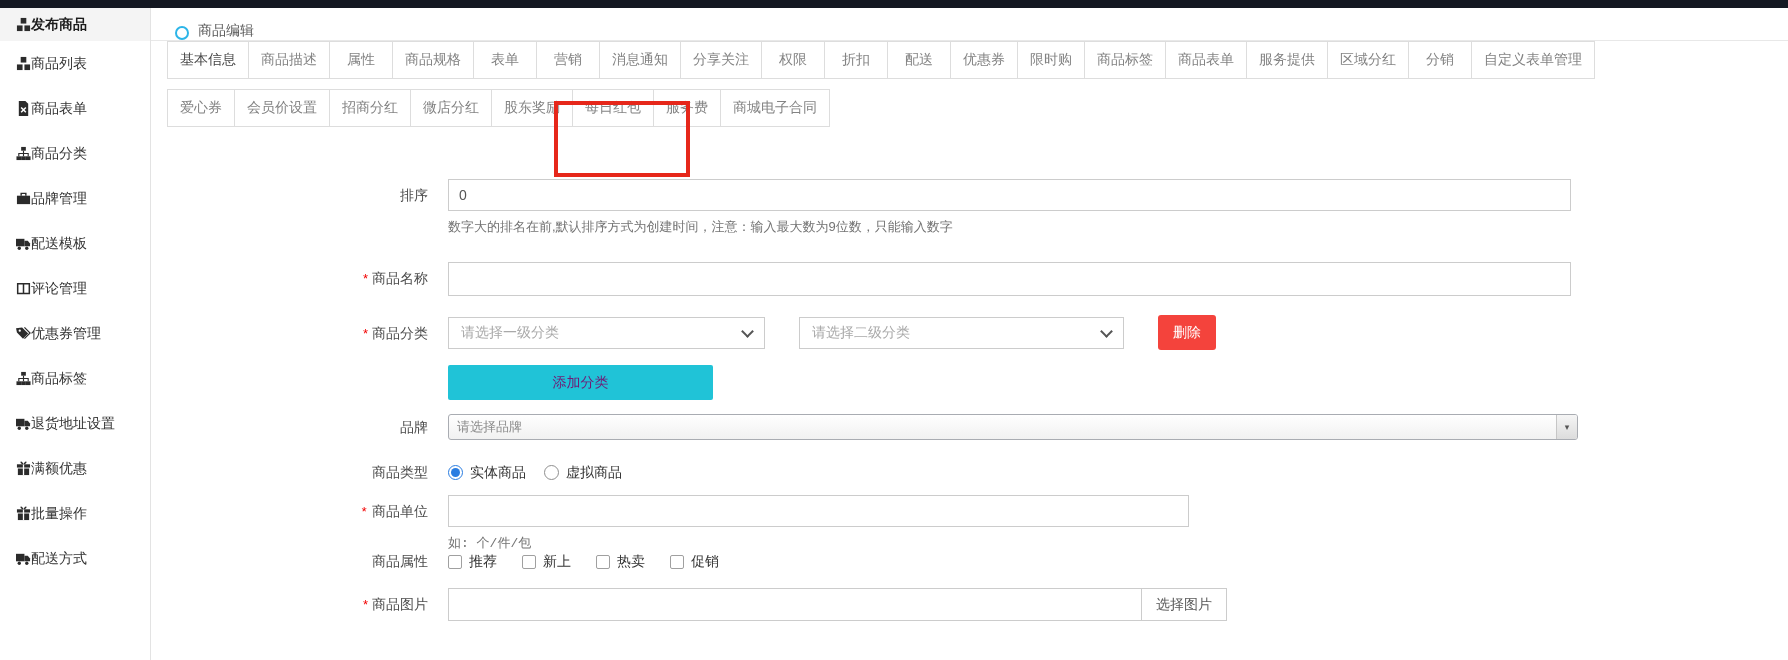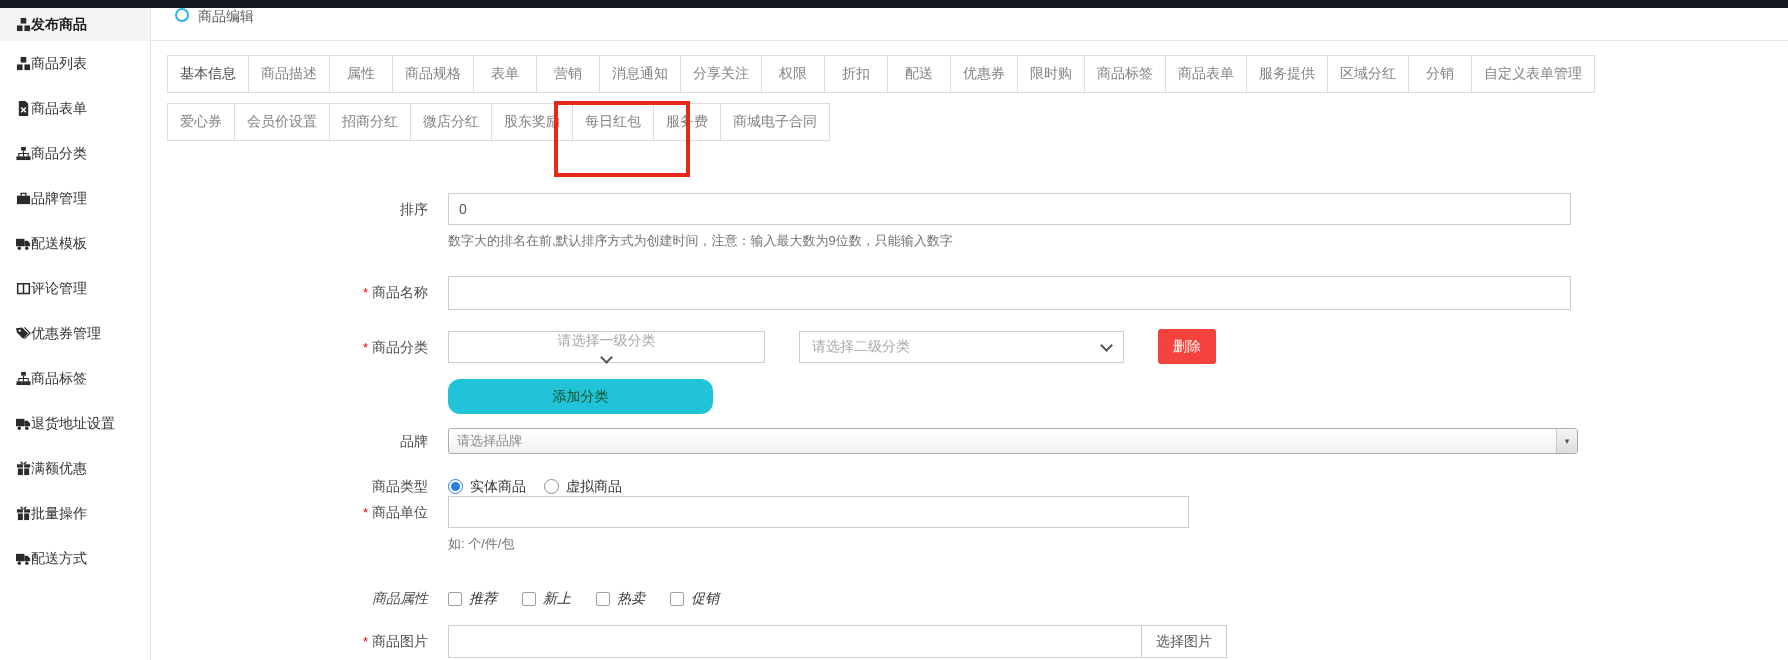--- a/index.html
+++ b/index.html
@@ -13,26 +13,26 @@
   
   .app{display:flex;height:652px;}
   .sidebar{width:150px;flex-shrink:0;border-right:1px solid #e3e3e3;background:#fff;}
   .side-item{height:45px;display:flex;align-items:center;padding-left:15px;
     font-size:14px;color:#333;cursor:pointer;white-space:nowrap;}
   .side-item.active{height:33px;background:#f4f4f4;font-weight:bold;color:#1c1c1c;}
   .side-icon{width:16px;height:16px;display:flex;align-items:center;justify-content:center;flex-shrink:0;}
   .side-icon svg{width:15px;height:15px;fill:#2b2b2b;}
   .content{flex:1;position:relative;background:#fff;}
   
-  .page-header{height:32px;display:flex;align-items:flex-start;gap:9px;padding-left:24px;
+  .page-header{height:32px;display:flex;align-items:flex-end;gap:9px;padding-left:24px;
     border-bottom:1px solid #e8e8e8;font-size:14px;color:#5a5a5a;}
   .circle-icon{width:10px;height:10px;border:2px solid #2cb5e8;border-radius:50%;display:inline-block;}
   
   .tabs-row{display:flex;margin-left:16px;align-items:stretch;}
-  .tabs-row.first{margin-top:14px;border-radius:10px;}
+  .tabs-row.first{border-radius:10px;}
   .tabs-row.second{margin-top:10px;}
   .tab{border:1px solid #ddd;margin-left:-1px;padding:9px 12px;min-width:64px;text-align:center;
     font-size:14px;color:#838383;background:#fff;cursor:pointer;box-sizing:border-box;white-space:nowrap;}
   .tab:first-child{margin-left:0;}
   .tab.active{color:#464646;}
   
   .form{margin-top:52px;}
   .frow{display:flex;}
   .flabel{width:297px;text-align:right;padding-right:20px;box-sizing:border-box;
     font-size:14px;color:#4c4c4c;padding-top:8px;flex-shrink:0;white-space:nowrap;}
@@ -44,37 +44,37 @@
   .w-main{width:1123px;}
   .w-unit{width:741px;}
   .tall{height:34px;}
   .help{font-size:13px;color:#737373;margin-top:7px;}
   .row-sort{margin-top:0;}
   .row-name{margin-top:26px;}
   .row-cat{margin-top:21px;}
   .row-add{margin-top:15px;}
   .row-brand{margin-top:14px;}
   .row-type{margin-top:23px;}
-  .row-unit{}
-  .row-attrs{margin-top:36px;font-style:italic;}
+  .row-unit{margin-top:13px;font-family:Liberation Mono, monospace;}
+  .row-attrs{}
   .row-image{margin-top:17px;}
   .hrow{display:flex;gap:34px;align-items:flex-start;}
   
   .sel{box-sizing:border-box;height:32px;border:1px solid #ccc;background:#fff;display:flex;
     align-items:center;justify-content:space-between;padding:0 12px;cursor:pointer;}
-  .sel1{width:317px;flex-direction:column;}
+  .sel1{width:317px;}
   .sel2{width:325px;}
   .sel .ph{font-size:14px;color:#a9a9a9;}
   .chev{width:7px;height:7px;border-right:2px solid #555;border-bottom:2px solid #555;
     transform:rotate(45deg);margin-top:-4px;flex-shrink:0;}
   
   .btn-danger{border:none;background:#f4433c;color:#fff;font-size:14px;padding:0 15px;height:35px;
     border-radius:3px;cursor:pointer;font-family:inherit;margin-top:-2px;}
-  .btn-cyan{border:none;background:#20c3d7;color:#14532d;font-size:14px;width:265px;height:35px;
-    border-radius:12px;cursor:pointer;font-family:inherit;}
+  .btn-cyan{border:none;background:#20c3d7;color:#701a75;font-size:14px;width:265px;height:35px;
+    border-radius:2px;cursor:pointer;font-family:inherit;}
   
   .native-sel{box-sizing:border-box;position:relative;width:1130px;height:26px;border:1px solid #a9acb2;
     border-radius:3px;background:linear-gradient(#fff,#f1f1f1);display:flex;align-items:center;cursor:pointer;}
   .native-sel .ph{flex:1;padding:0 8px;font-size:13px;color:#8a8a8a;}
   .nsel-btn{box-sizing:border-box;width:21px;height:24px;border-left:1px solid #c6c6c6;
     background:linear-gradient(#f5f5f5,#dcdcdc);display:flex;align-items:center;justify-content:center;
     font-size:9px;color:#555;border-radius:0 2px 2px 0;}
   
   .optrow{display:flex;align-items:center;gap:18px;padding-top:0;}
   .opt{display:flex;align-items:center;gap:7px;font-size:14px;color:#333;cursor:pointer;}

